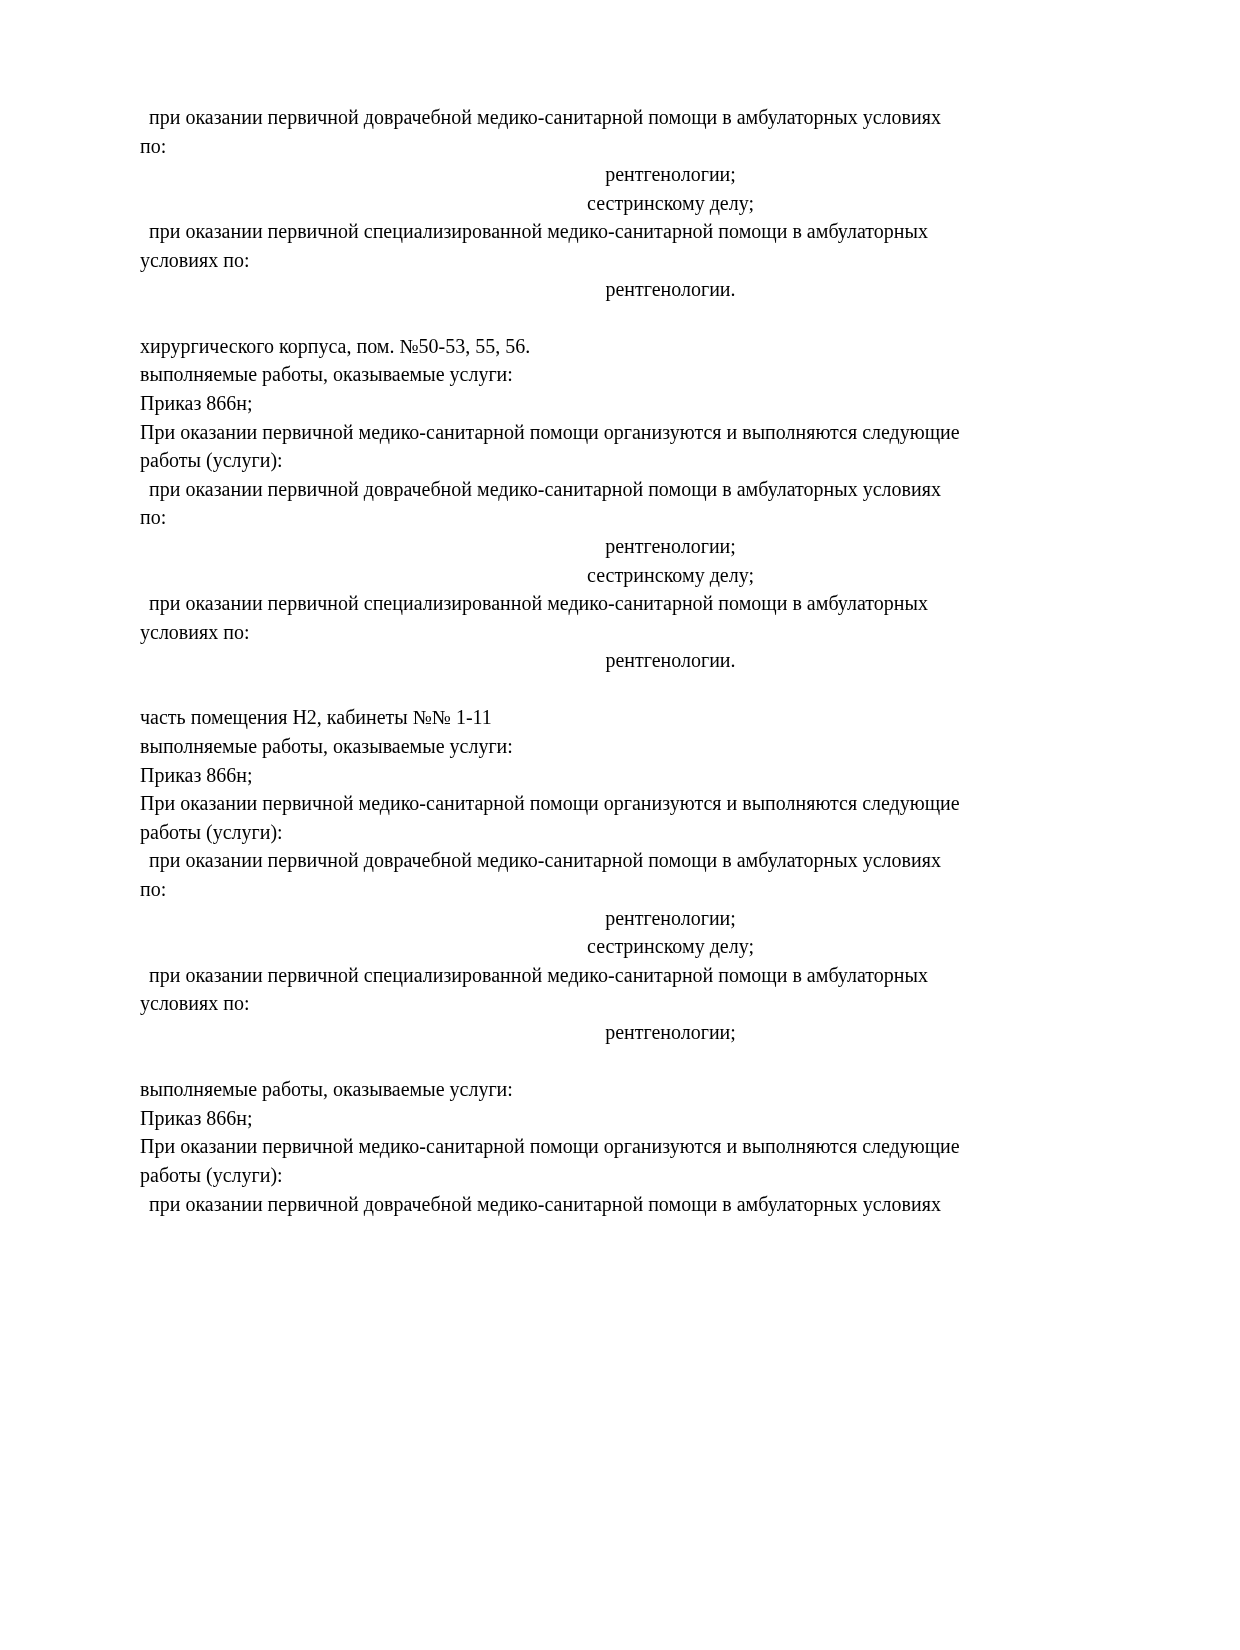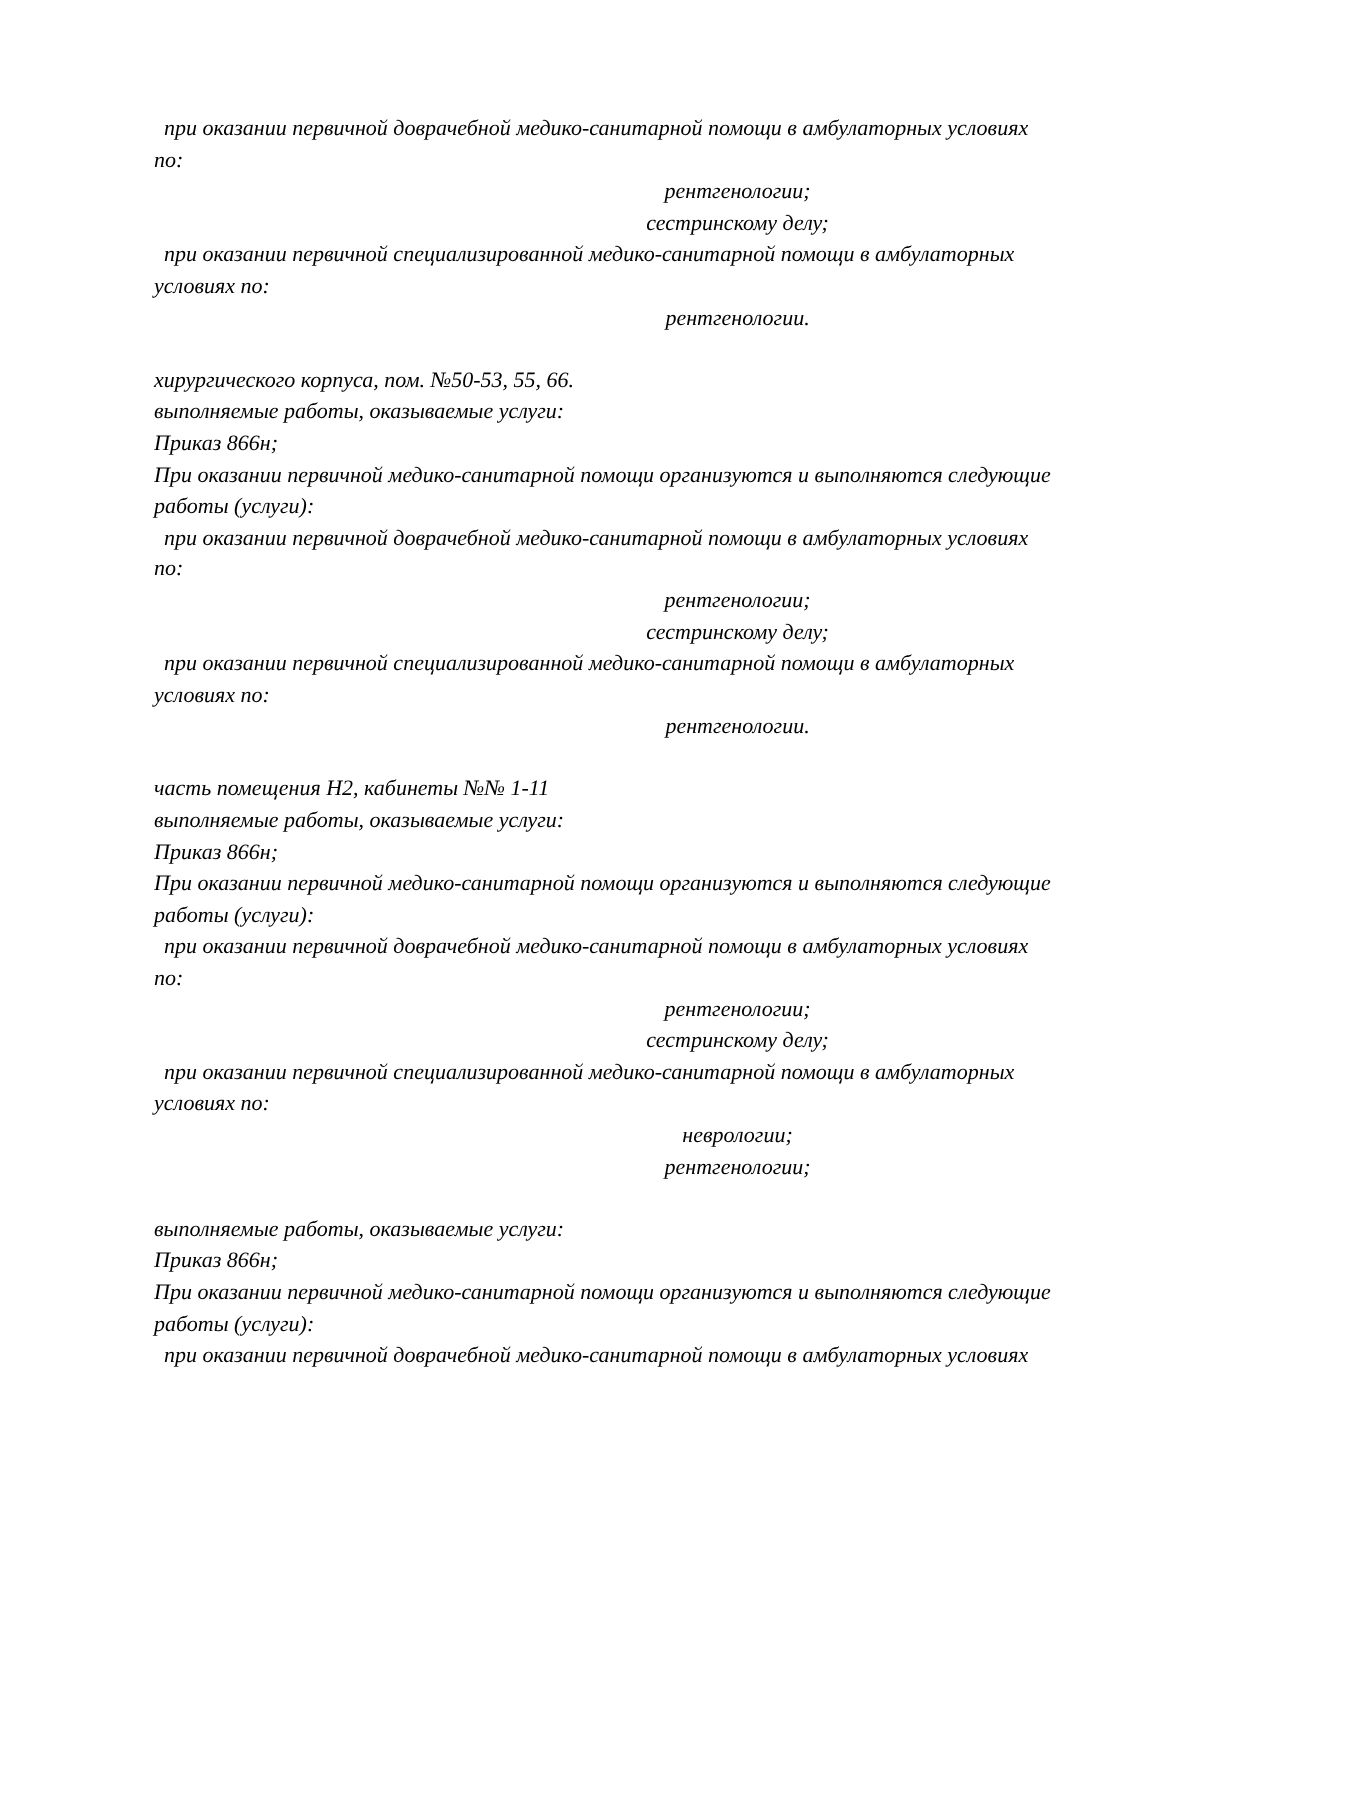--- a/index.html
+++ b/index.html
@@ -23,21 +23,20 @@
       height: 1650px;
       background: #ffffff;
     }
     .doc-body {
       position: absolute;
       top: 103px;
       left: 140px;
       width: 1040px;
       font-size: 20px;
       line-height: 28.6px;
-      font-style: italic;
     }
     .doc-line {
       white-space: nowrap;
       height: 28.6px;
     }
     .indent-0 { padding-left: 0; }
     .indent-1 { padding-left: 9px; }
     .indent-2 { padding-left: 21px; text-align: center; }
   </style>
 </head>
@@ -46,21 +45,21 @@
 <div class="page">
   <div class="doc-body">
       <div class="doc-line indent-1">при оказании первичной доврачебной медико-санитарной помощи в амбулаторных условиях</div>
       <div class="doc-line indent-0">по:</div>
       <div class="doc-line indent-2">рентгенологии;</div>
       <div class="doc-line indent-2">сестринскому делу;</div>
       <div class="doc-line indent-1">при оказании первичной специализированной медико-санитарной помощи в амбулаторных</div>
       <div class="doc-line indent-0">условиях по:</div>
       <div class="doc-line indent-2">рентгенологии.</div>
       <div class="doc-line indent-0">&nbsp;</div>
-      <div class="doc-line indent-0">хирургического корпуса, пом. №50-53, 55, 66.</div>
+      <div class="doc-line indent-0">хирургического корпуса, пом. №50-53, 55, 56.</div>
       <div class="doc-line indent-0">выполняемые работы, оказываемые услуги:</div>
       <div class="doc-line indent-0">Приказ 866н;</div>
       <div class="doc-line indent-0">При оказании первичной медико-санитарной помощи организуются и выполняются следующие</div>
       <div class="doc-line indent-0">работы (услуги):</div>
       <div class="doc-line indent-1">при оказании первичной доврачебной медико-санитарной помощи в амбулаторных условиях</div>
       <div class="doc-line indent-0">по:</div>
       <div class="doc-line indent-2">рентгенологии;</div>
       <div class="doc-line indent-2">сестринскому делу;</div>
       <div class="doc-line indent-1">при оказании первичной специализированной медико-санитарной помощи в амбулаторных</div>
       <div class="doc-line indent-0">условиях по:</div>
@@ -70,21 +69,20 @@
       <div class="doc-line indent-0">выполняемые работы, оказываемые услуги:</div>
       <div class="doc-line indent-0">Приказ 866н;</div>
       <div class="doc-line indent-0">При оказании первичной медико-санитарной помощи организуются и выполняются следующие</div>
       <div class="doc-line indent-0">работы (услуги):</div>
       <div class="doc-line indent-1">при оказании первичной доврачебной медико-санитарной помощи в амбулаторных условиях</div>
       <div class="doc-line indent-0">по:</div>
       <div class="doc-line indent-2">рентгенологии;</div>
       <div class="doc-line indent-2">сестринскому делу;</div>
       <div class="doc-line indent-1">при оказании первичной специализированной медико-санитарной помощи в амбулаторных</div>
       <div class="doc-line indent-0">условиях по:</div>
-      <div class="doc-line indent-2">неврологии;</div>
       <div class="doc-line indent-2">рентгенологии;</div>
       <div class="doc-line indent-0">&nbsp;</div>
       <div class="doc-line indent-0">выполняемые работы, оказываемые услуги:</div>
       <div class="doc-line indent-0">Приказ 866н;</div>
       <div class="doc-line indent-0">При оказании первичной медико-санитарной помощи организуются и выполняются следующие</div>
       <div class="doc-line indent-0">работы (услуги):</div>
       <div class="doc-line indent-1">при оказании первичной доврачебной медико-санитарной помощи в амбулаторных условиях</div>
     </div>
 </div>
 

